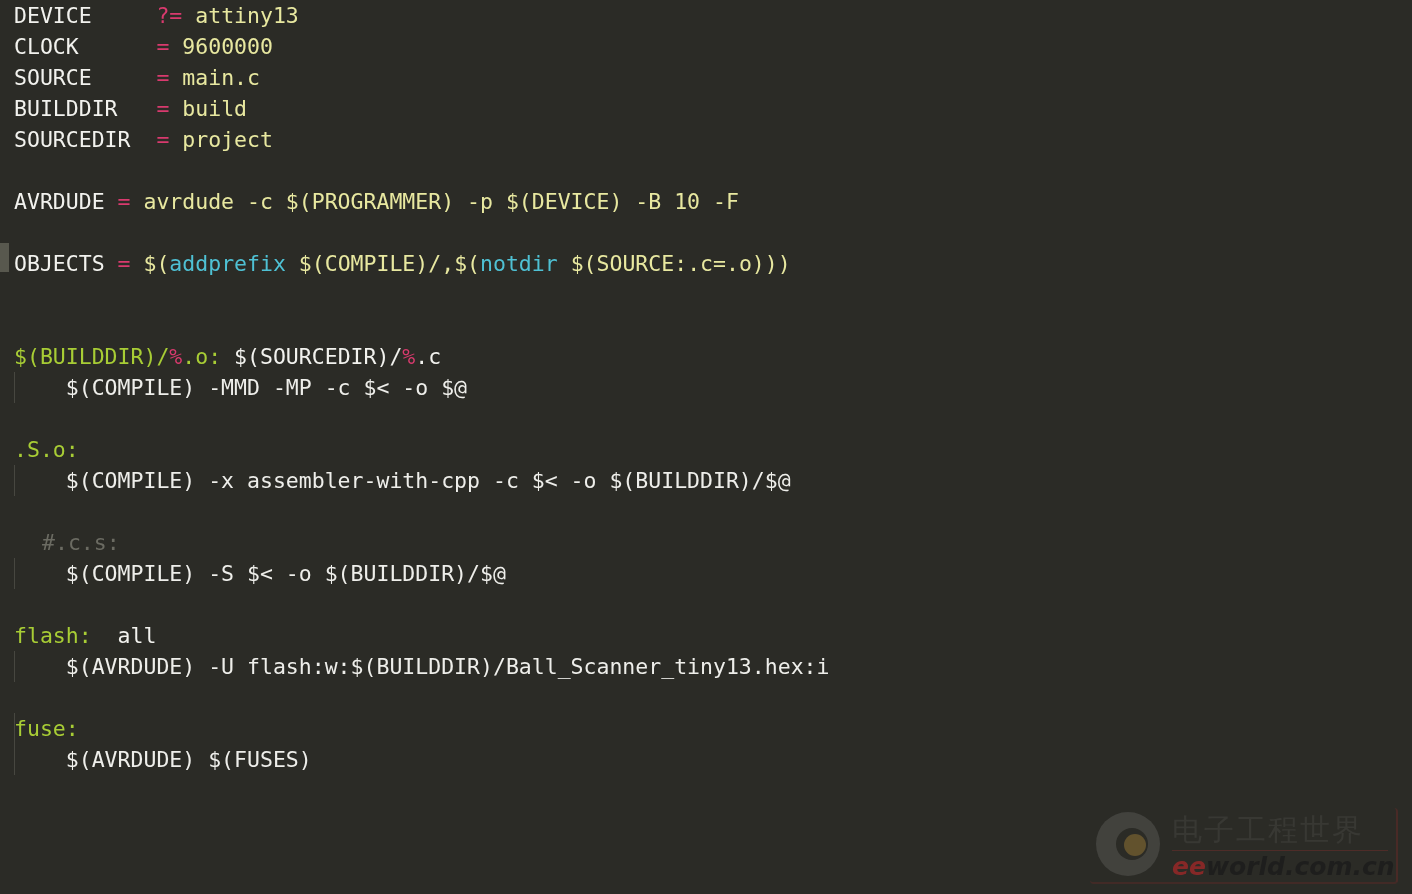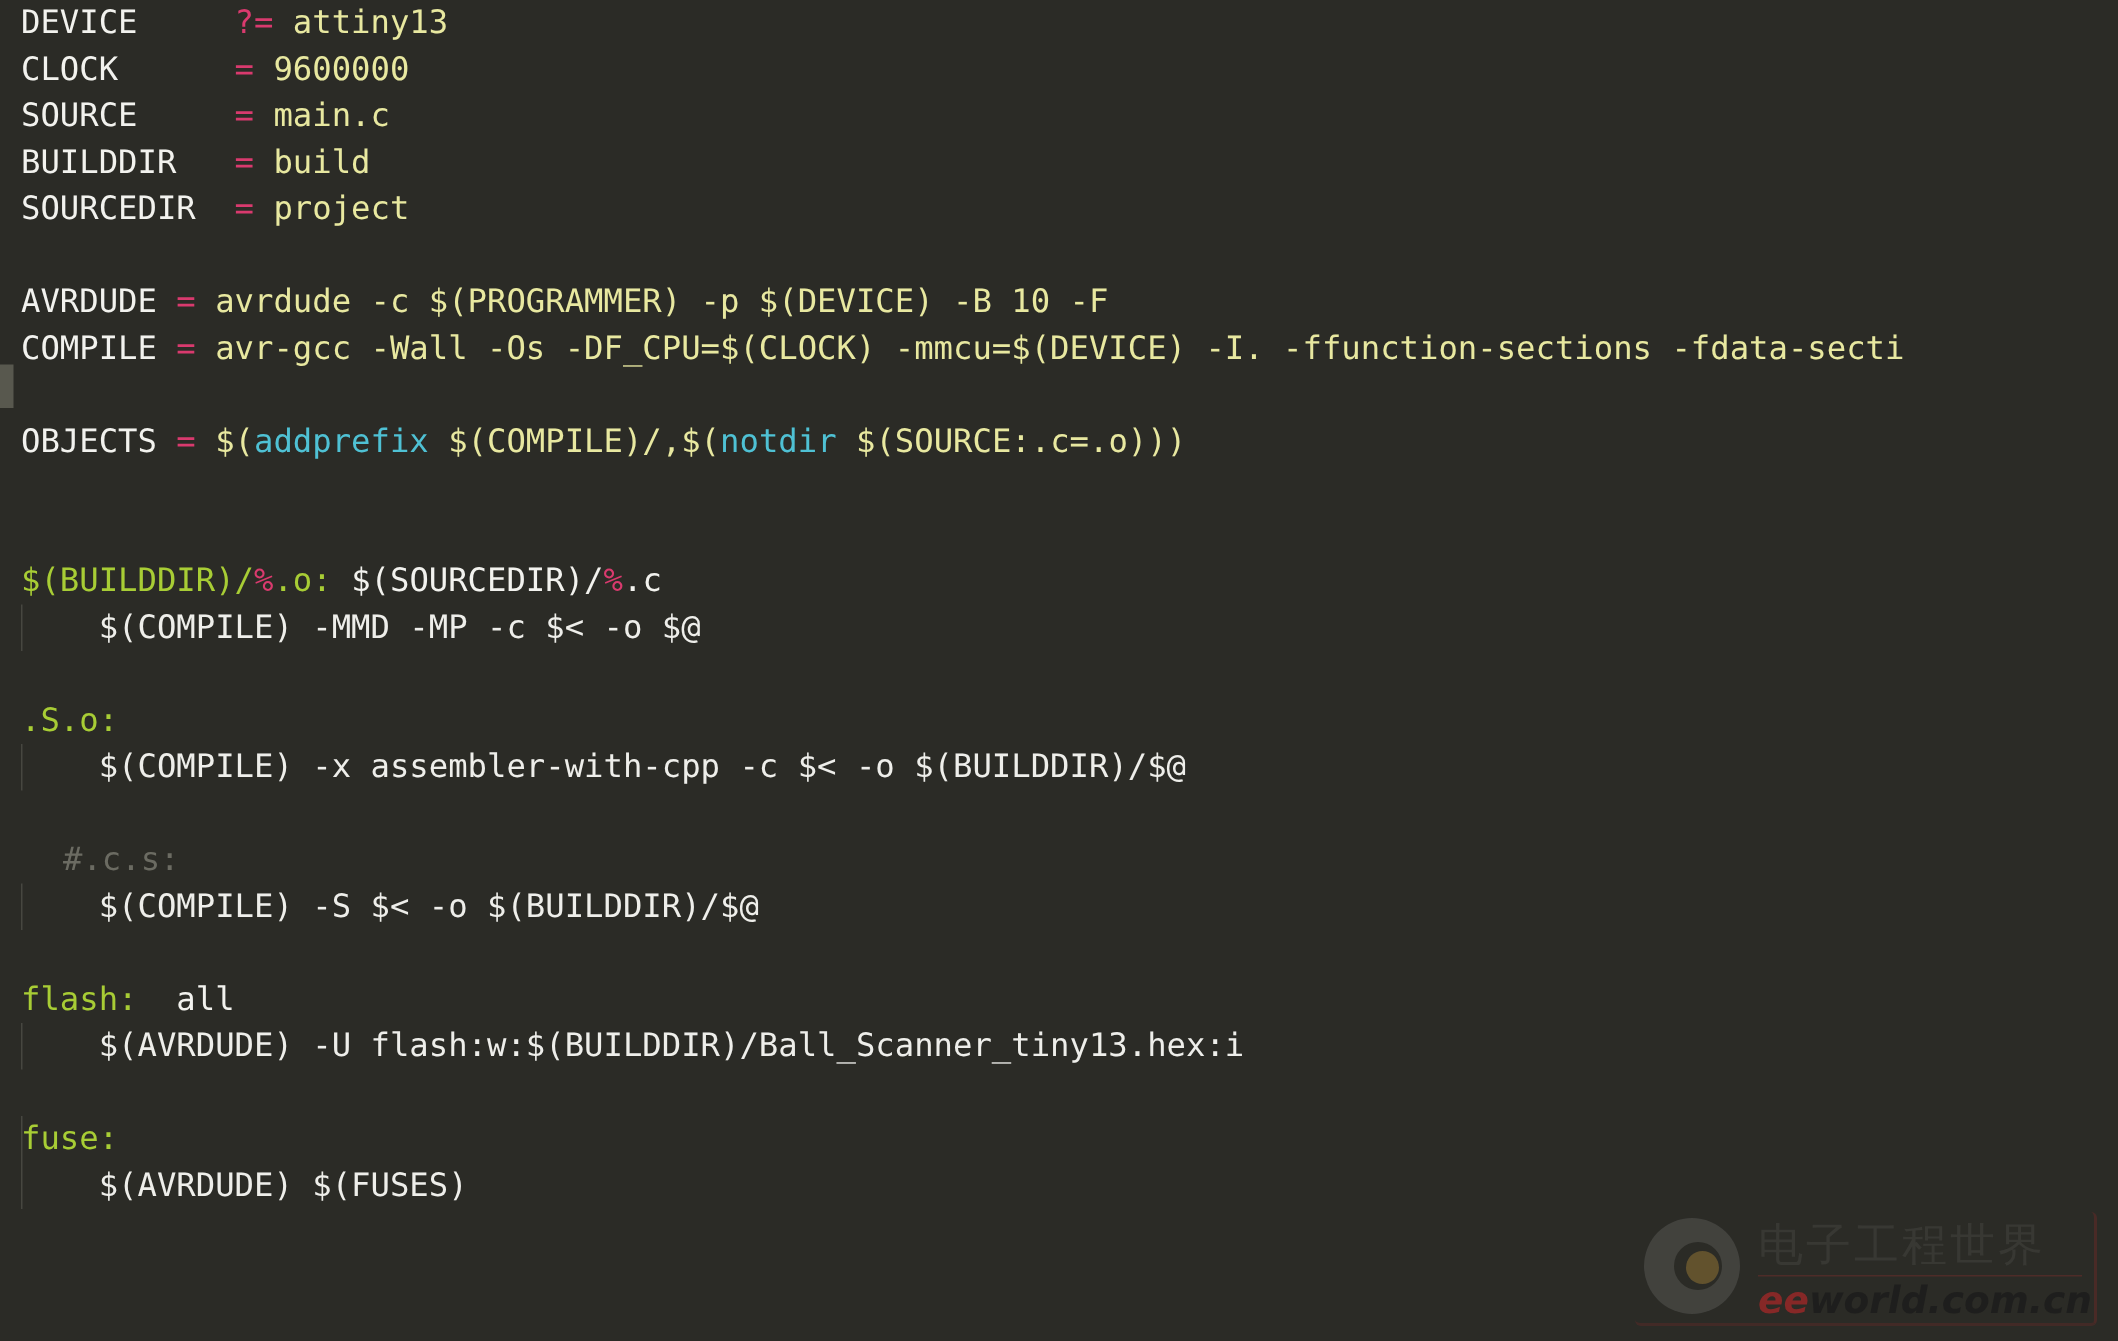--- a/index.html
+++ b/index.html
@@ -175,21 +175,20 @@
 
     <div class="line"><span class="var">BUILDDIR</span><span class="plain">   </span><span class="op">=</span><span class="val"> build</span></div>
 
     <div class="line"><span class="var">SOURCEDIR</span><span class="plain">  </span><span class="op">=</span><span class="val"> project</span></div>
 
 
     <div class="line">&nbsp;</div>
 
     <div class="line"><span class="var">AVRDUDE</span><span class="plain"> </span><span class="op">=</span><span class="val"> avrdude -c $(PROGRAMMER) -p $(DEVICE) -B 10 -F</span></div>
 
-    <div class="line"><span class="var">COMPILE</span><span class="plain"> </span><span class="op">=</span><span class="val"> avr-gcc -Wall -Os -DF_CPU=$(CLOCK) -mmcu=$(DEVICE) -I. -ffunction-sections -fdata-secti</span></div>
 
     <div class="line">&nbsp;</div>
 
     <div class="line"><span class="var">OBJECTS</span><span class="plain"> </span><span class="op">=</span><span class="val"> $(</span><span class="fn">addprefix</span><span class="val"> $(COMPILE)/,$(</span><span class="fn">notdir</span><span class="val"> $(SOURCE:.c=.o)))</span></div>
 
     <div class="line">&nbsp;</div>
 
 
     <div class="line">&nbsp;</div>
 

